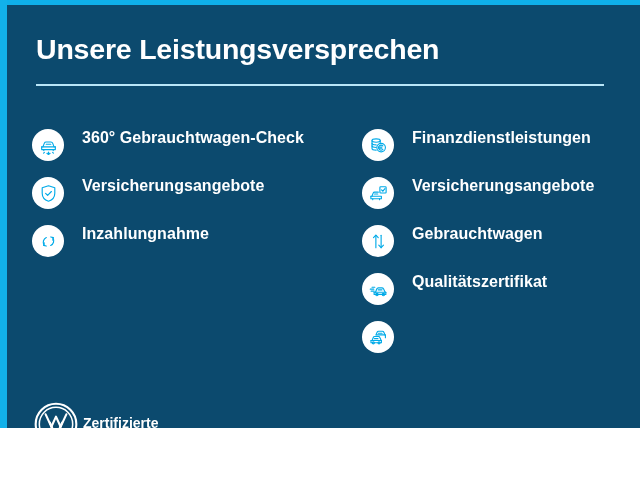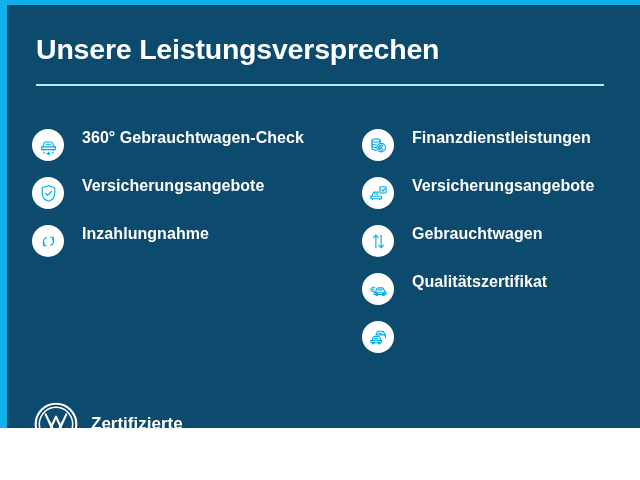--- a/index.html
+++ b/index.html
@@ -90,22 +90,22 @@
   
   #brand-lockup {
     position: absolute;
     left: 33px;
     top: 401px;
     display: flex;
     align-items: center;
   }
   #vw-logo { width: 46px; height: 46px; display: block; flex: 0 0 46px; }
   #brand-text {
-    margin-left: 12px;
-    font-size: 17px;
+    margin-left: 4px;
+    font-size: 14px;
     font-weight: bold;
     line-height: 15.5px;
     color: #ffffff;
     white-space: nowrap;
   }
 </style>
 </head>
 <body>
 
 <div id="stage">

